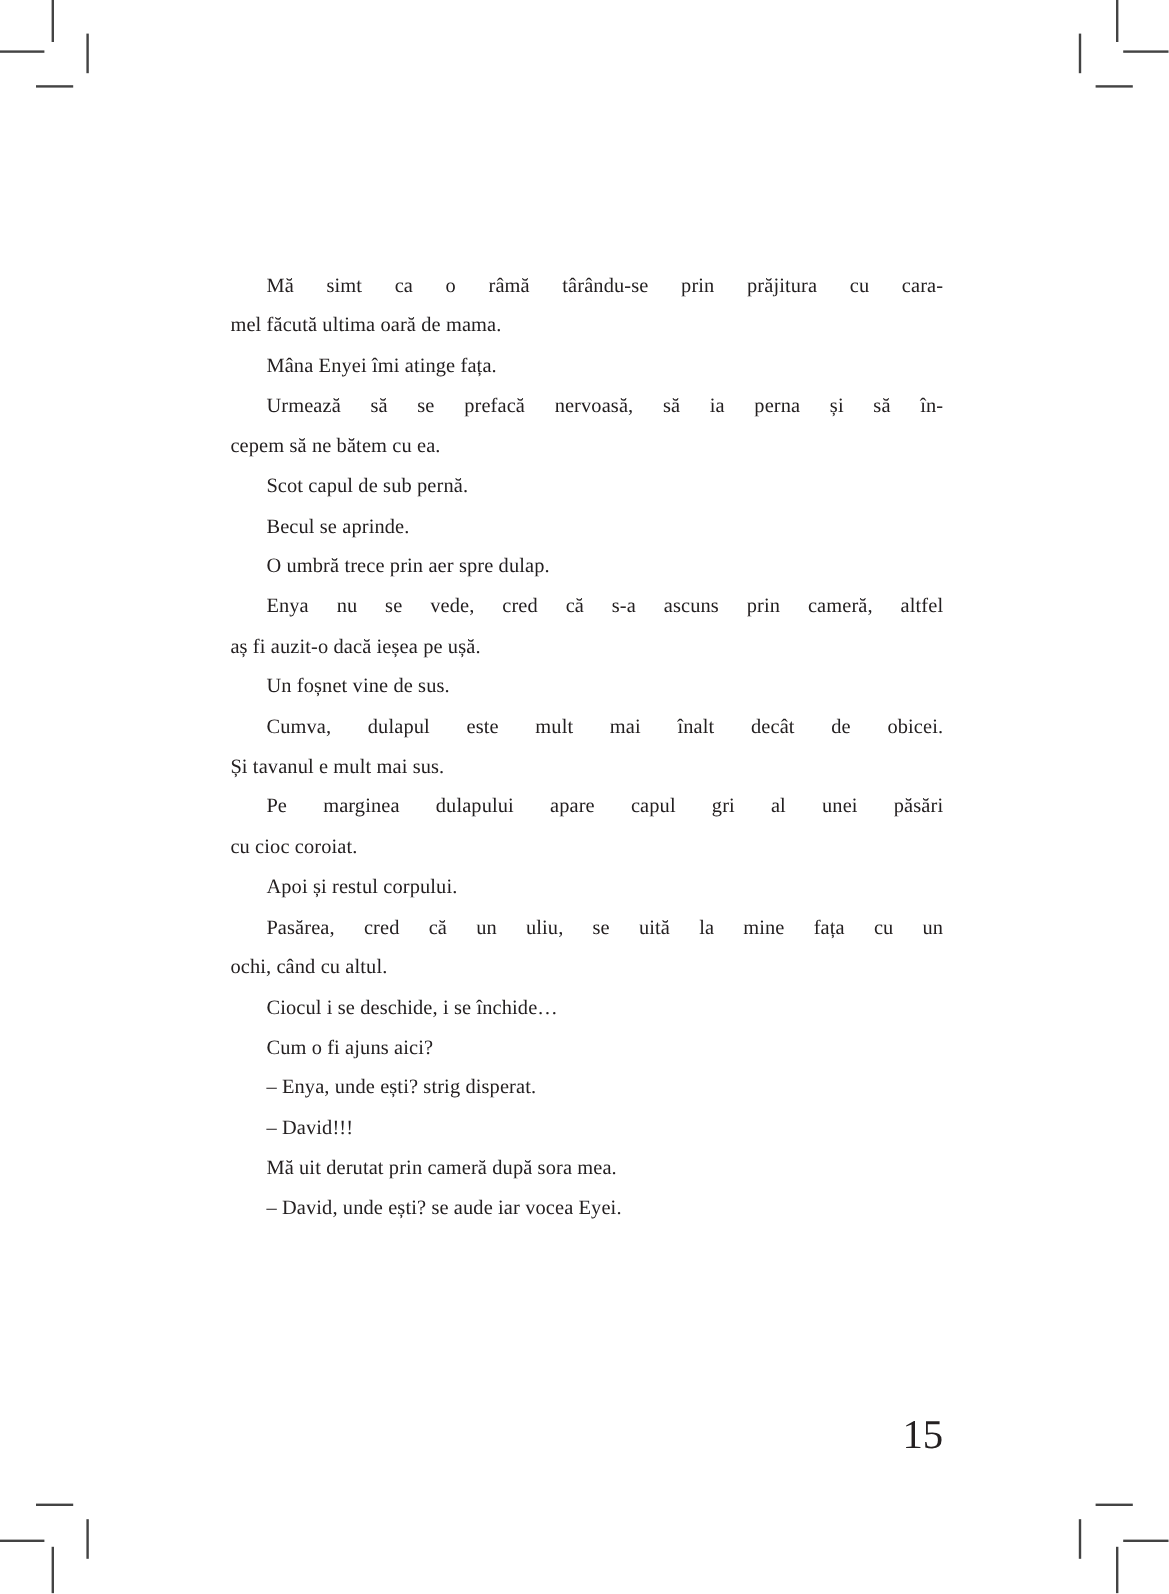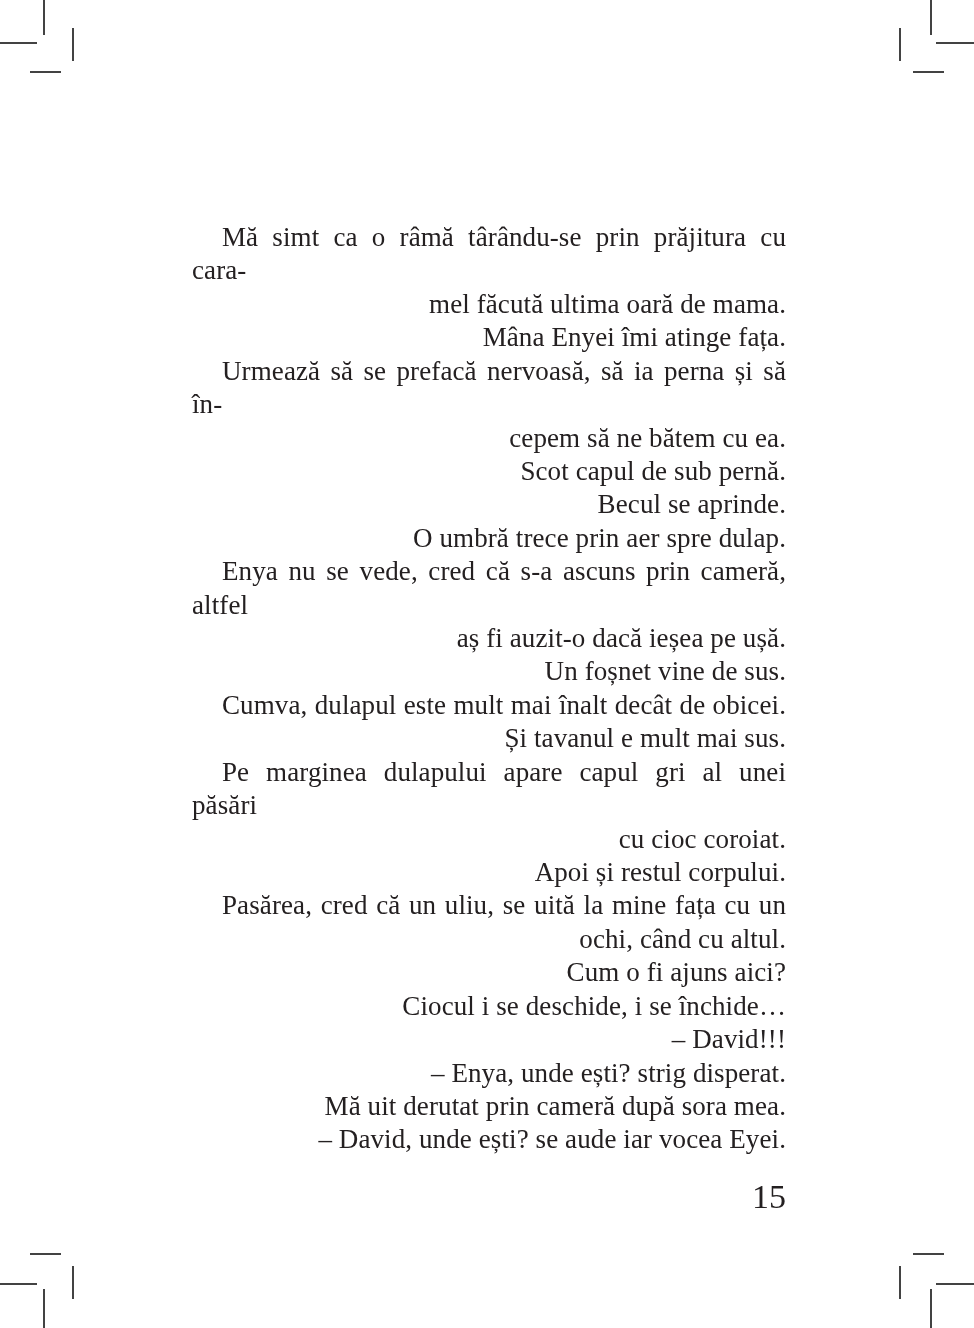--- a/index.html
+++ b/index.html
@@ -38,26 +38,26 @@
   .br-oh { left: 936px; top: 1283px; width: 38px; }
   .br-iv { left: 899px; top: 1266px; height: 33px; }
   .br-ih { left: 913px; top: 1253px; width: 31px; }
 
   
   .text-block {
     position: absolute;
     left: 192px;
     top: 221px;
     width: 594px;
-    font-size: 27px;
+    font-size: 17px;
     line-height: 33.42px;
     color: #242021;
     letter-spacing: 0.1px;
   }
-  .line { text-align: right; white-space: nowrap; }
+  .line { text-align: left; white-space: nowrap; }
   .line.indent { text-indent: 30px; }
   .line.justify {
     white-space: normal;
     text-align: justify;
     text-align-last: justify;
   }
 
   
   .page-number {
     position: absolute;
@@ -108,23 +108,23 @@
       <div class="line indent justify">Enya nu se vede, cred că s-a ascuns prin cameră, altfel</div>
       <div class="line">aș fi auzit-o dacă ieșea pe ușă.</div>
       <div class="line indent">Un foșnet vine de sus.</div>
       <div class="line indent justify">Cumva, dulapul este mult mai înalt decât de obicei.</div>
       <div class="line">Și tavanul e mult mai sus.</div>
       <div class="line indent justify">Pe marginea dulapului apare capul gri al unei păsări</div>
       <div class="line">cu cioc coroiat.</div>
       <div class="line indent">Apoi și restul corpului.</div>
       <div class="line indent justify">Pasărea, cred că un uliu, se uită la mine fața cu un</div>
       <div class="line">ochi, când cu altul.</div>
+      <div class="line indent">Ciocul i se deschide, i se închide…</div>
       <div class="line indent">Cum o fi ajuns aici?</div>
-      <div class="line indent">Ciocul i se deschide, i se închide…</div>
+      <div class="line indent">– Enya, unde ești? strig disperat.</div>
       <div class="line indent">– David!!!</div>
-      <div class="line indent">– Enya, unde ești? strig disperat.</div>
       <div class="line indent">Mă uit derutat prin cameră după sora mea.</div>
       <div class="line indent">– David, unde ești? se aude iar vocea Eyei.</div>
     </div>
 
   <div class="page-number">15</div>
 
 </div>
 
 </body></html>

